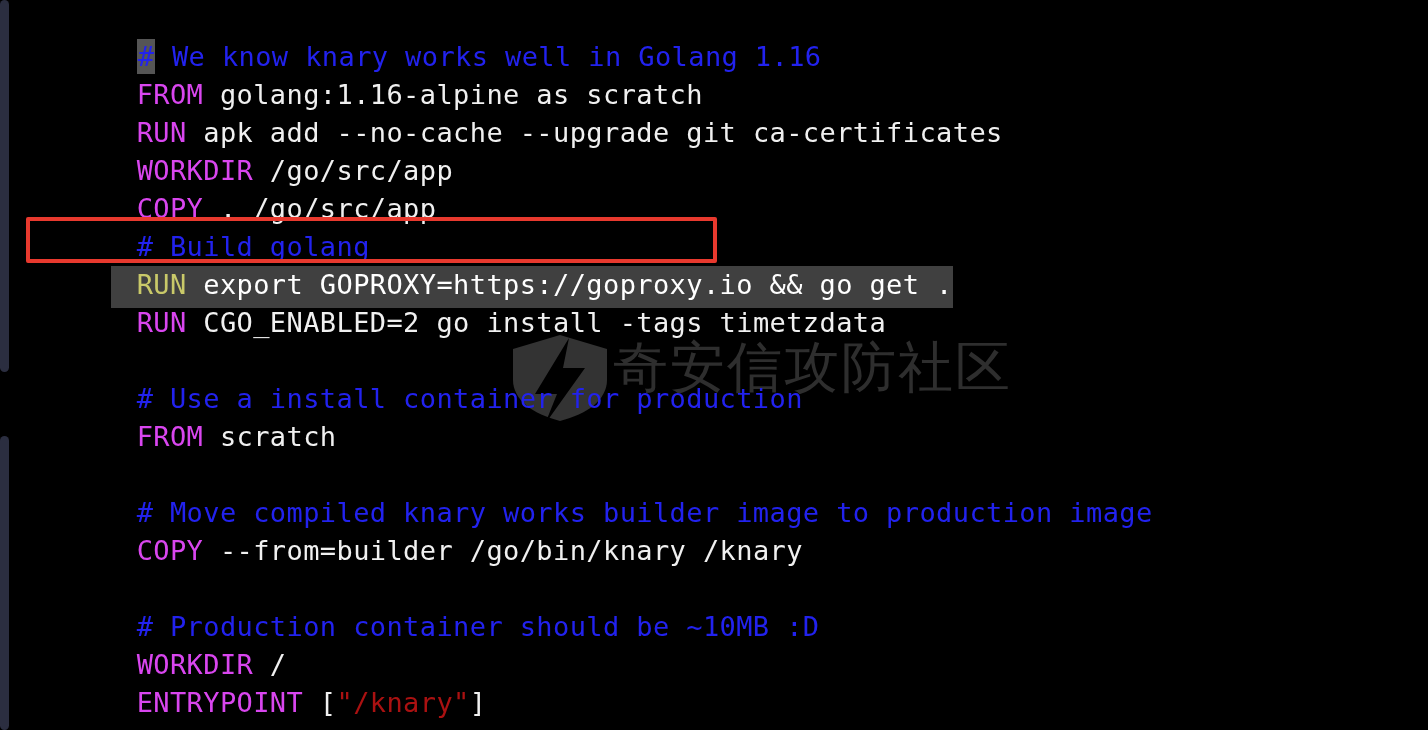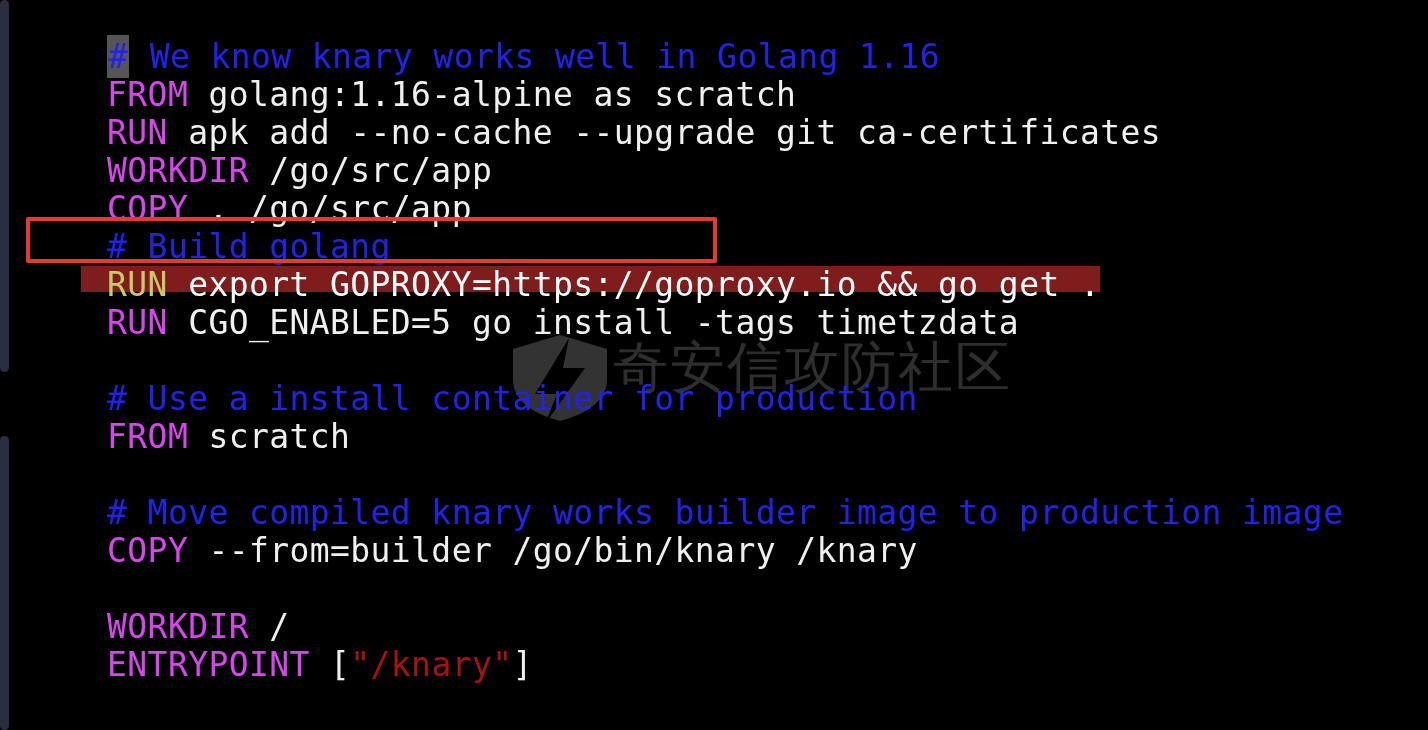--- a/index.html
+++ b/index.html
@@ -58,49 +58,50 @@
     position:absolute;
     left:0; top:0;
     width:1428px; height:730px;
     z-index:10;
     padding-top:0px;
   }
   .line {
     position:relative;
     height:38px;
     line-height:38px;
-    font-size:33px;
+    font-size:27px;
     letter-spacing:0.4px;
     white-space:pre;
     padding-left:26px;
     color:#dcdcdc;
+    margin-left:44px;
   }
   .tok-kw      { color:#d946ef; }
   .tok-cm      { color:#2222ee; }
   .tok-txt     { color:#f0f0f0; }
   .tok-str     { color:#aa1111; }
   .tok-punct   { color:#f0f0f0; }
 
   
   .char-hl {
     background:#555555;
     color:#2222ee;
     padding:2px 1px;
   }
 
   
   .line.selected {
     padding-left:0;
   }
   .line.selected .sel-bg {
     display:inline-block;
-    background:#7f1d1d;
+    background:#404040;
     padding-left:26px;
     padding-right:0;
-    height:26px;
+    height:42px;
     vertical-align:top;
   }
   .line.selected .sel-bg .tok-kw { color:#c9c969; }
   .line.selected .sel-bg .tok-txt { color:#ffffff; }
 
   
   #red-box {
     position:absolute;
     left:26px;
     top:217px;
@@ -147,21 +148,21 @@
 
   <div class="line">
     <span class="tok-cm"># Build golang</span>
   </div>
 
   <div class="line selected">
     <span class="sel-bg"><span class="tok-kw">RUN</span><span class="tok-txt"> export GOPROXY=https://goproxy.io &amp;&amp; go get .</span></span>
   </div>
 
   <div class="line">
-    <span class="tok-kw">RUN</span><span class="tok-txt"> CGO_ENABLED=5 go install -tags timetzdata</span>
+    <span class="tok-kw">RUN</span><span class="tok-txt"> CGO_ENABLED=2 go install -tags timetzdata</span>
   </div>
 
   <div class="line">
     <span></span>
   </div>
 
   <div class="line">
     <span class="tok-cm"># Use a install container for production</span>
   </div>
 
@@ -179,20 +180,23 @@
 
   <div class="line">
     <span class="tok-kw">COPY</span><span class="tok-txt"> --from=builder /go/bin/knary /knary</span>
   </div>
 
 
   <div class="line">
     <span></span>
   </div>
 
+  <div class="line">
+    <span class="tok-cm"># Production container should be ~10MB :D</span>
+  </div>
 
   <div class="line">
     <span class="tok-kw">WORKDIR</span><span class="tok-txt"> /</span>
   </div>
 
   <div class="line">
     <span class="tok-kw">ENTRYPOINT</span><span class="tok-punct"> [</span><span class="tok-str">"/knary"</span><span class="tok-punct">]</span>
   </div>
 
 </div>

